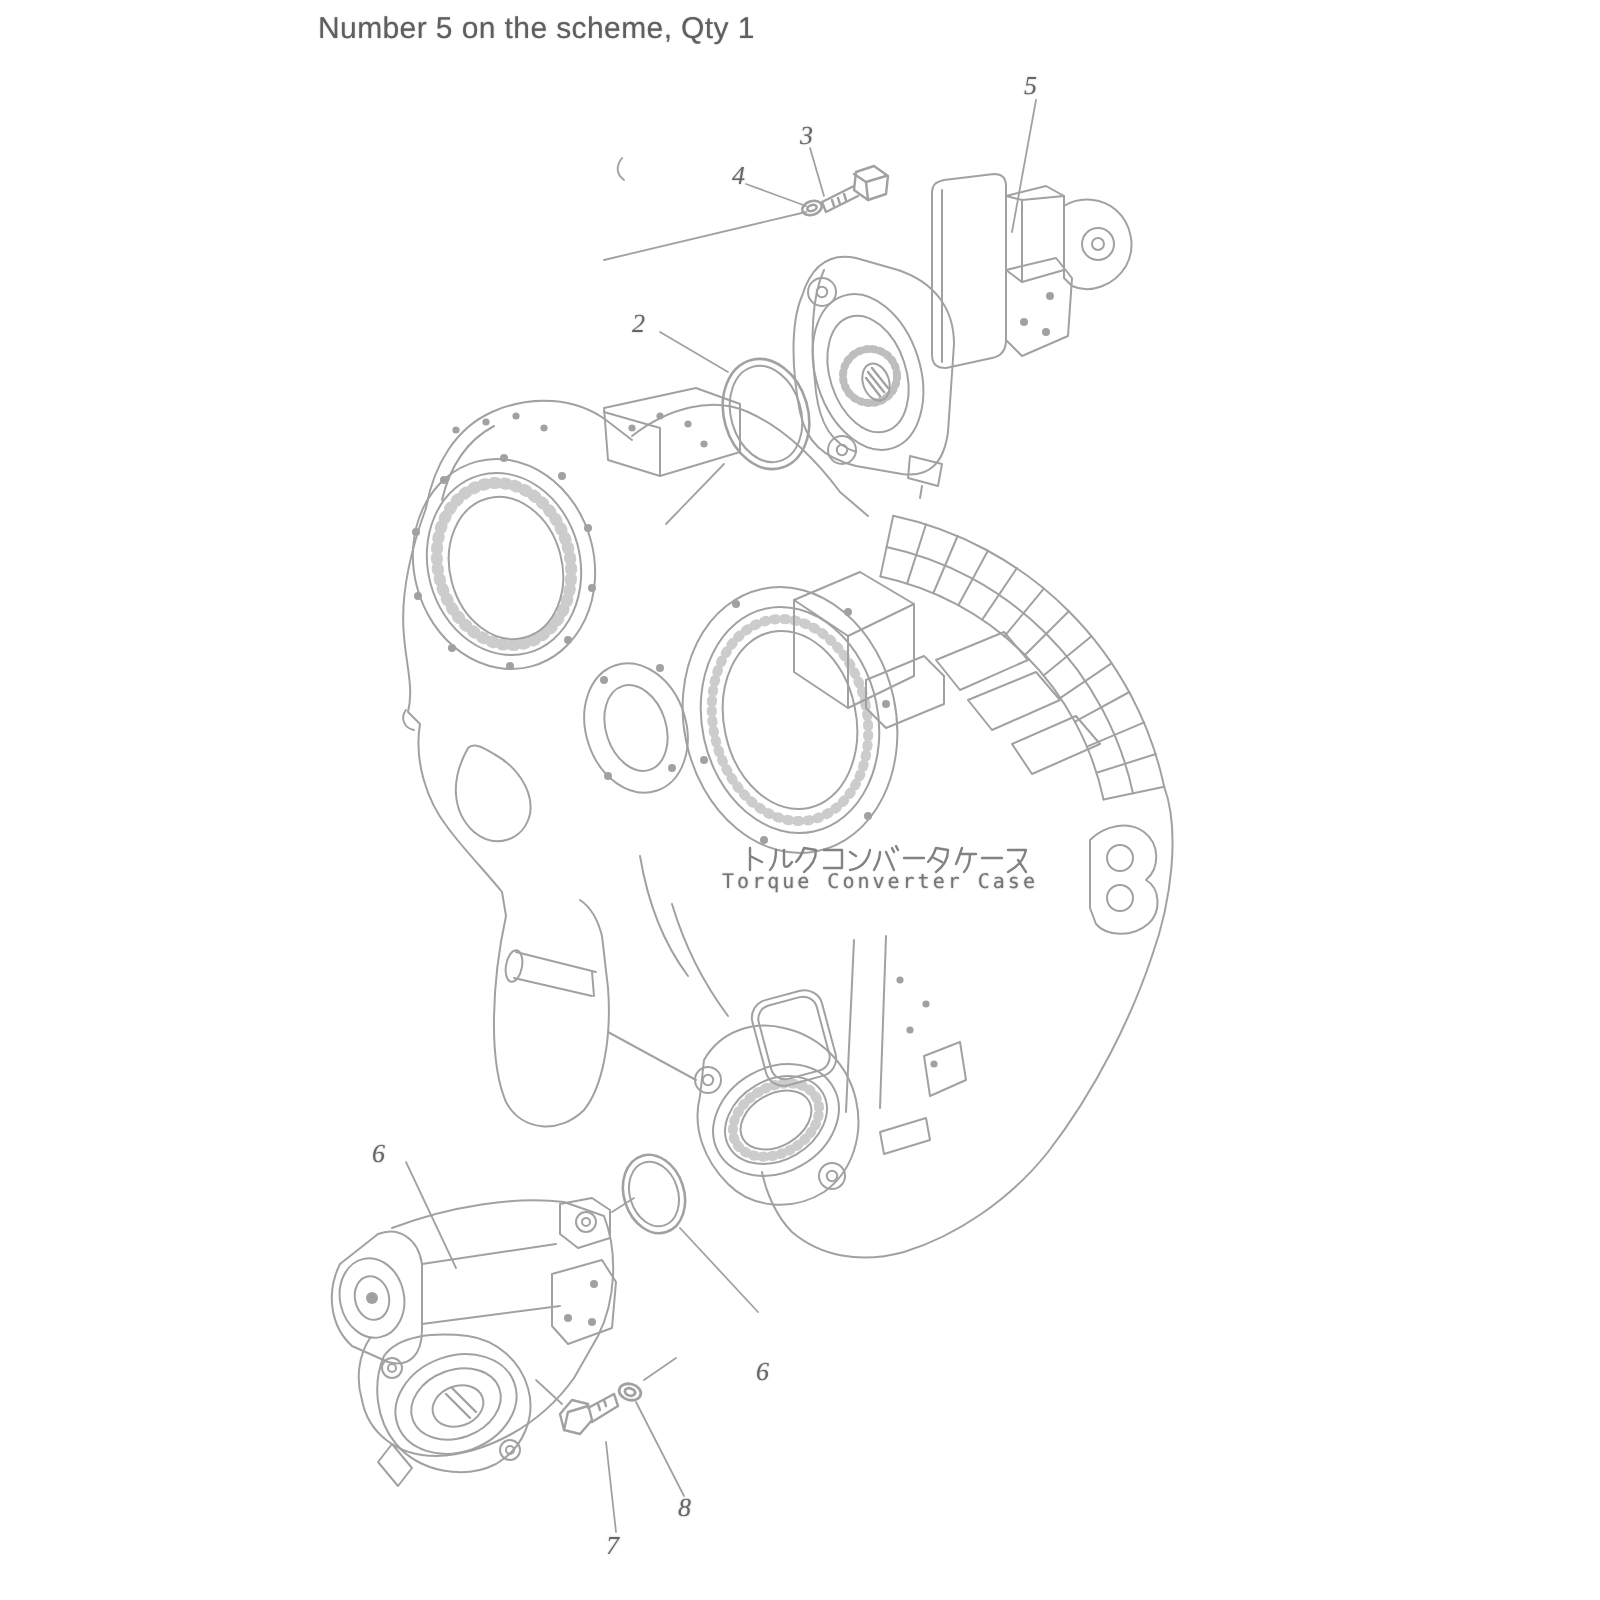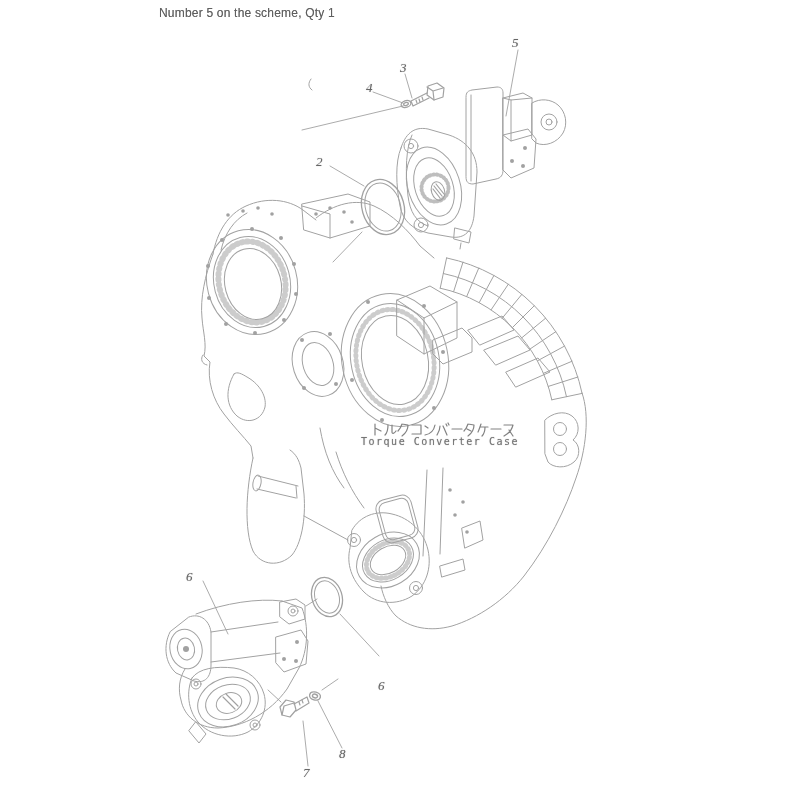--- a/index.html
+++ b/index.html
@@ -1,18 +1,18 @@
 <!DOCTYPE html>
 <html><head>
 <meta charset="utf-8">
 <style>
   html,body{margin:0;padding:0;background:#ffffff;}
   .canvas{position:relative;width:800px;height:800px;background:#ffffff;overflow:hidden;
           font-family:"Liberation Sans",sans-serif;}
-  .caption{position:absolute;left:159px;top:6px;font-size:12px;color:#5f5f5f;
+  .caption{position:absolute;left:159px;top:6px;font-size:15px;color:#5f5f5f;
            letter-spacing:.2px;text-shadow:0 0 .6px #9a9a9a;white-space:nowrap;}
   .diagram-svg{position:absolute;left:0;top:0;filter:blur(.3px);opacity:.92;}
   .plabel{position:absolute;font-family:"Liberation Serif",serif;font-style:italic;
           font-size:13px;color:#666;text-shadow:0 0 1px rgba(90,90,90,.45);line-height:1;}
   .case-label-en{position:absolute;left:352px;top:436px;width:176px;text-align:center;
           font-family:"DejaVu Sans Mono",monospace;font-weight:normal;font-size:10px;
           letter-spacing:1.5px;color:#757575;text-shadow:0 0 1px #aaa;white-space:nowrap;}
   .case-label-jp{position:absolute;left:368px;top:420px;width:160px;text-align:right;
           font-size:16px;color:transparent;white-space:nowrap;}
 </style>

